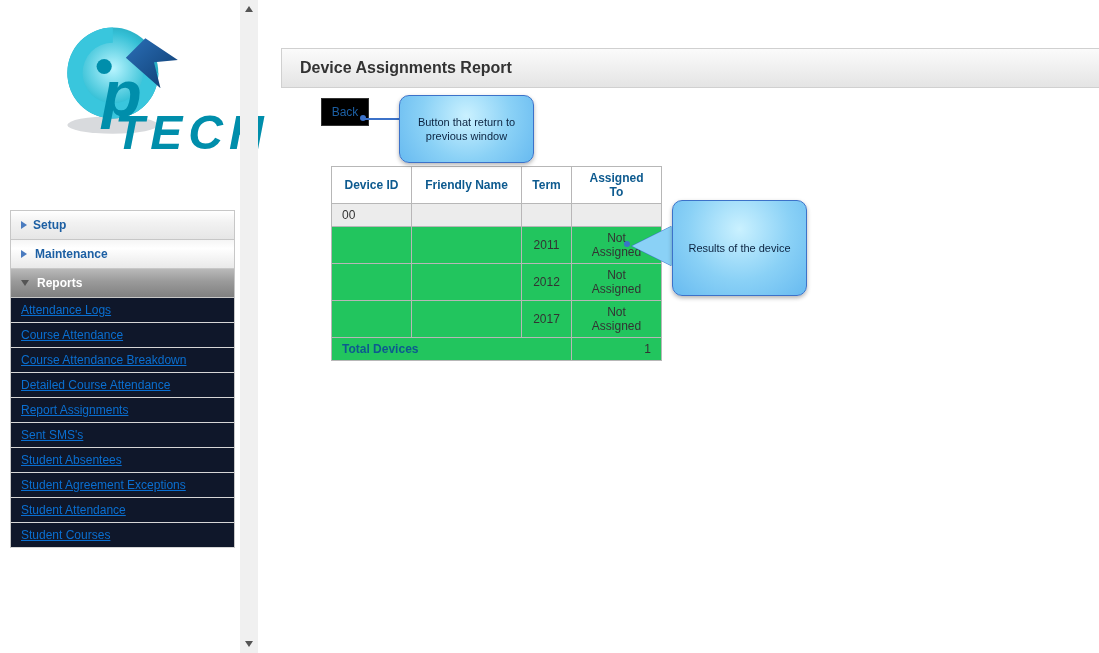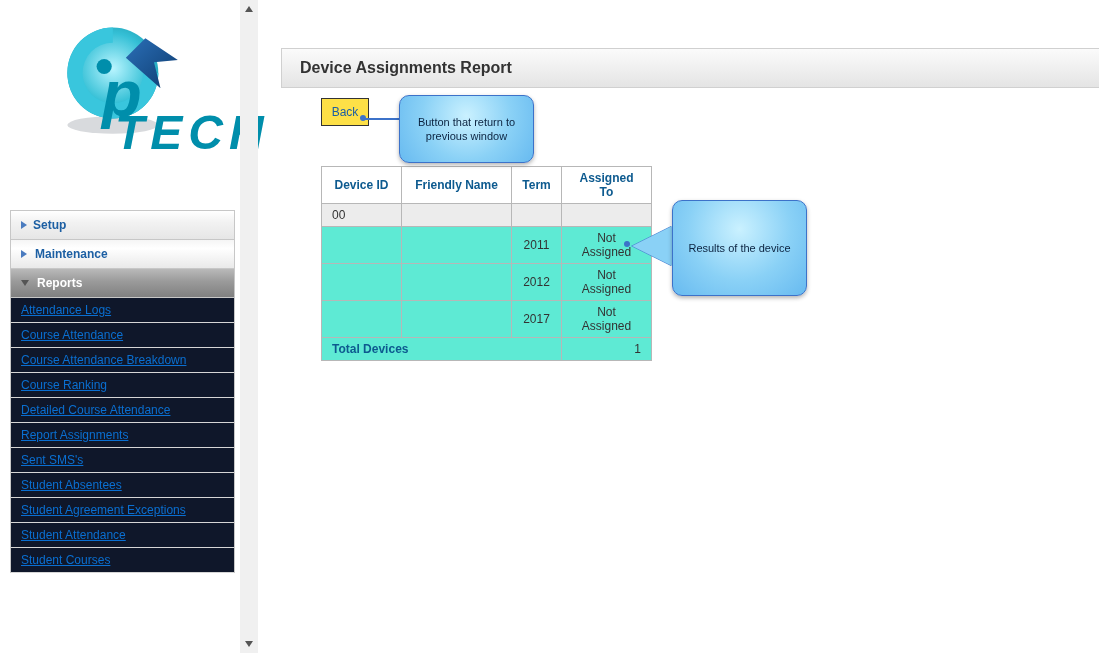--- a/index.html
+++ b/index.html
@@ -122,21 +122,21 @@
 
   .back-btn-zone {
     position:relative;
     margin-top:10px;
     margin-left:40px;
     height:60px;
   }
   .back-btn {
     width:48px;height:28px;
     border:1px solid #333;
-    background:#fde047;
+    background:#000000;
     color:#1c5fa3;
     font-size:12px;
     font-family:inherit;
     cursor:pointer;
   }
 
   
   .callout {
     position:absolute;
     width:135px;
@@ -163,31 +163,31 @@
   }
   .pointer-tri.t2 {
     left:632px; top:226px;
     border-right:40px solid #8ad1f6;
     filter: drop-shadow(-1px 0 0 #3c72c9);
   }
   .pointer-dot2{ position:absolute;width:6px;height:6px;background:#3c72c9;border-radius:50%; left:624px; top:241px;}
 
   
   .data-table {
-    margin-left:40px;
+    margin-left:50px;
     margin-top:8px;
     border-collapse:collapse;
     font-size:12px;
   }
   .data-table th, .data-table td {
     border:1px solid #b7b7b7;
     padding:4px 10px;
     text-align:left;
     min-width:50px;
-    background:#5eead4;
+    background:#22c55e;
   }
   .data-table th {
     color:#0d5a8f;
     font-weight:bold;
     text-align:center;
     background:#fff;
   }
   .data-table td.center{text-align:center;}
   .data-table td.right{text-align:right;}
   .data-table tr.shade td { background:#ececec; }
@@ -234,21 +234,20 @@
       <span>Maintenance</span>
     </div>
     <div class="nav-head expanded">
       <span class="tri-down"></span>
       <span>Reports</span>
     </div>
     <div class="nav-list">
       <div class="nav-item"><a>Attendance Logs</a></div>
       <div class="nav-item"><a>Course Attendance</a></div>
       <div class="nav-item"><a>Course Attendance Breakdown</a></div>
-      <div class="nav-item"><a>Course Ranking</a></div>
       <div class="nav-item"><a>Detailed Course Attendance</a></div>
       <div class="nav-item"><a>Report Assignments</a></div>
       <div class="nav-item"><a>Sent SMS's</a></div>
       <div class="nav-item"><a>Student Absentees</a></div>
       <div class="nav-item"><a>Student Agreement Exceptions</a></div>
       <div class="nav-item"><a>Student Attendance</a></div>
       <div class="nav-item"><a>Student Courses</a></div>
     </div>
   </div>
 </div>

